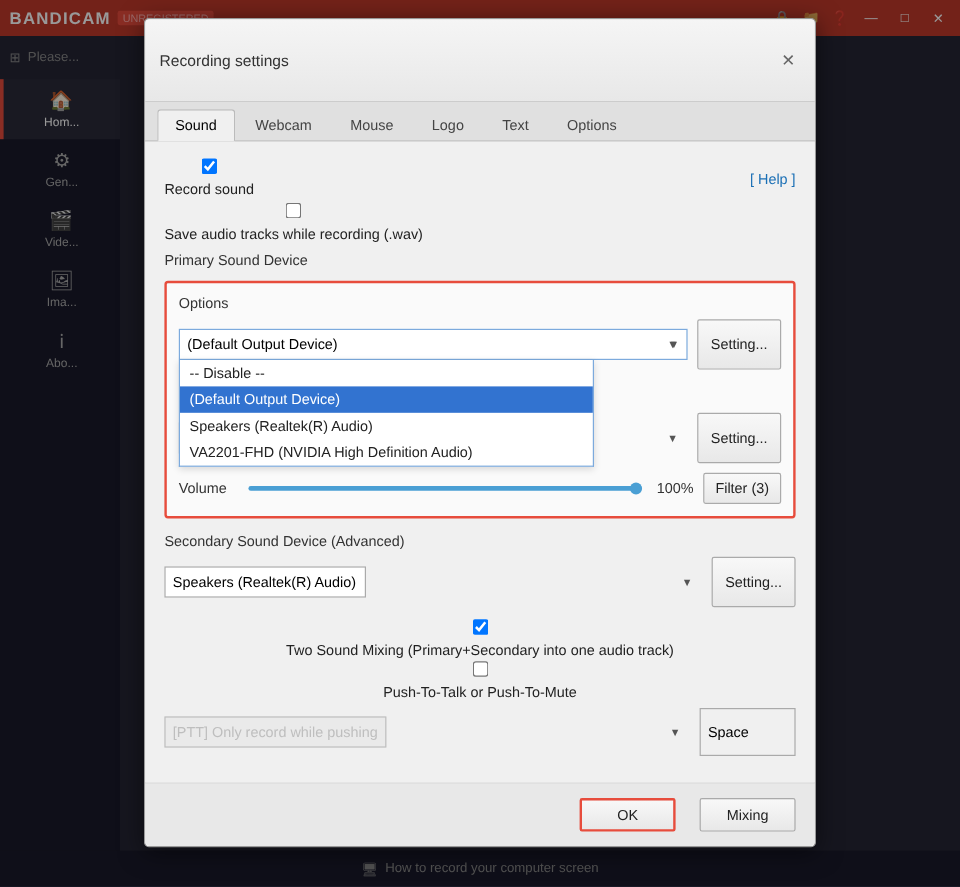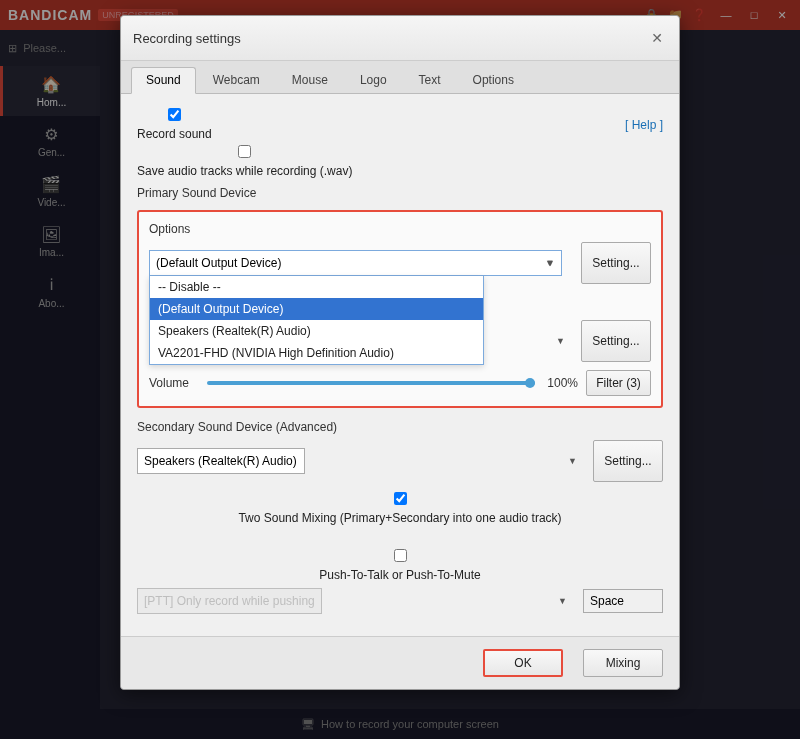--- a/index.html
+++ b/index.html
@@ -137,21 +137,21 @@
     .dialog {
       background: #f0f0f0;
       border: 1px solid #999;
       border-radius: 4px;
       width: 560px;
       box-shadow: 0 4px 20px rgba(0,0,0,0.5);
       position: relative;
     }
     .dialog-titlebar {
       background: linear-gradient(to bottom, #f5f5f5, #e8e8e8);
-      padding: 12px 12px;
+      padding: 24px 12px;
       display: flex;
       align-items: center;
       justify-content: space-between;
       border-bottom: 1px solid #ccc;
       border-radius: 4px 4px 0 0;
     }
     .dialog-title {
       font-size: 13px;
       color: #333;
       font-weight: normal;
@@ -287,21 +287,21 @@
     }
 
     
     .dropdown-open-container {
       position: relative;
       margin-bottom: 0;
     }
     .dropdown-input-row {
       display: flex;
       align-items: center;
-      gap: 19px;
+      gap: 8px;
     }
     .dropdown-shown {
       flex: 1;
       height: 26px;
       border: 1px solid #7caadd;
       background: white;
       font-size: 12px;
       padding: 0 24px 0 6px;
       display: flex;
       align-items: center;
@@ -577,34 +577,34 @@
         </div>
       </div>
 
       <div style="margin-top:10px;">
         <label class="checkbox-label">
           <input type="checkbox" checked="" style="">
           <span>Two Sound Mixing (Primary+Secondary into one audio track)</span>
         </label>
       </div>
 
-      <div style="margin-top:24px;">
+      <div style="margin-top:2px;">
         <label class="checkbox-label">
           <input type="checkbox" style="">
           <span>Push-To-Talk or Push-To-Mute</span>
         </label>
       </div>
 
       <div class="dropdown-row" style="margin-top:6px;">
         <div class="dropdown-wrapper">
           <select class="dropdown-select" disabled="" style="background:#e8e8e8;color:#aaa;">
             <option>[PTT] Only record while pushing</option>
           </select>
         </div>
-        <input type="text" value="Space" style="width: 80px; height: 24px; border: 1px solid rgb(170, 170, 170); padding: 0px 6px; font-size: 12px; background: rgb(240, 240, 240);">
+        <input type="text" value="Space" style="width: 80px; height: 40px; border: 1px solid rgb(170, 170, 170); padding: 0px 6px; font-size: 12px; background: rgb(240, 240, 240);">
       </div>
 
     </div>
 
     <div class="dialog-footer">
       <button class="btn-ok">OK</button>
       <button class="btn-cancel">Mixing</button>
     </div>
 
   </div>

